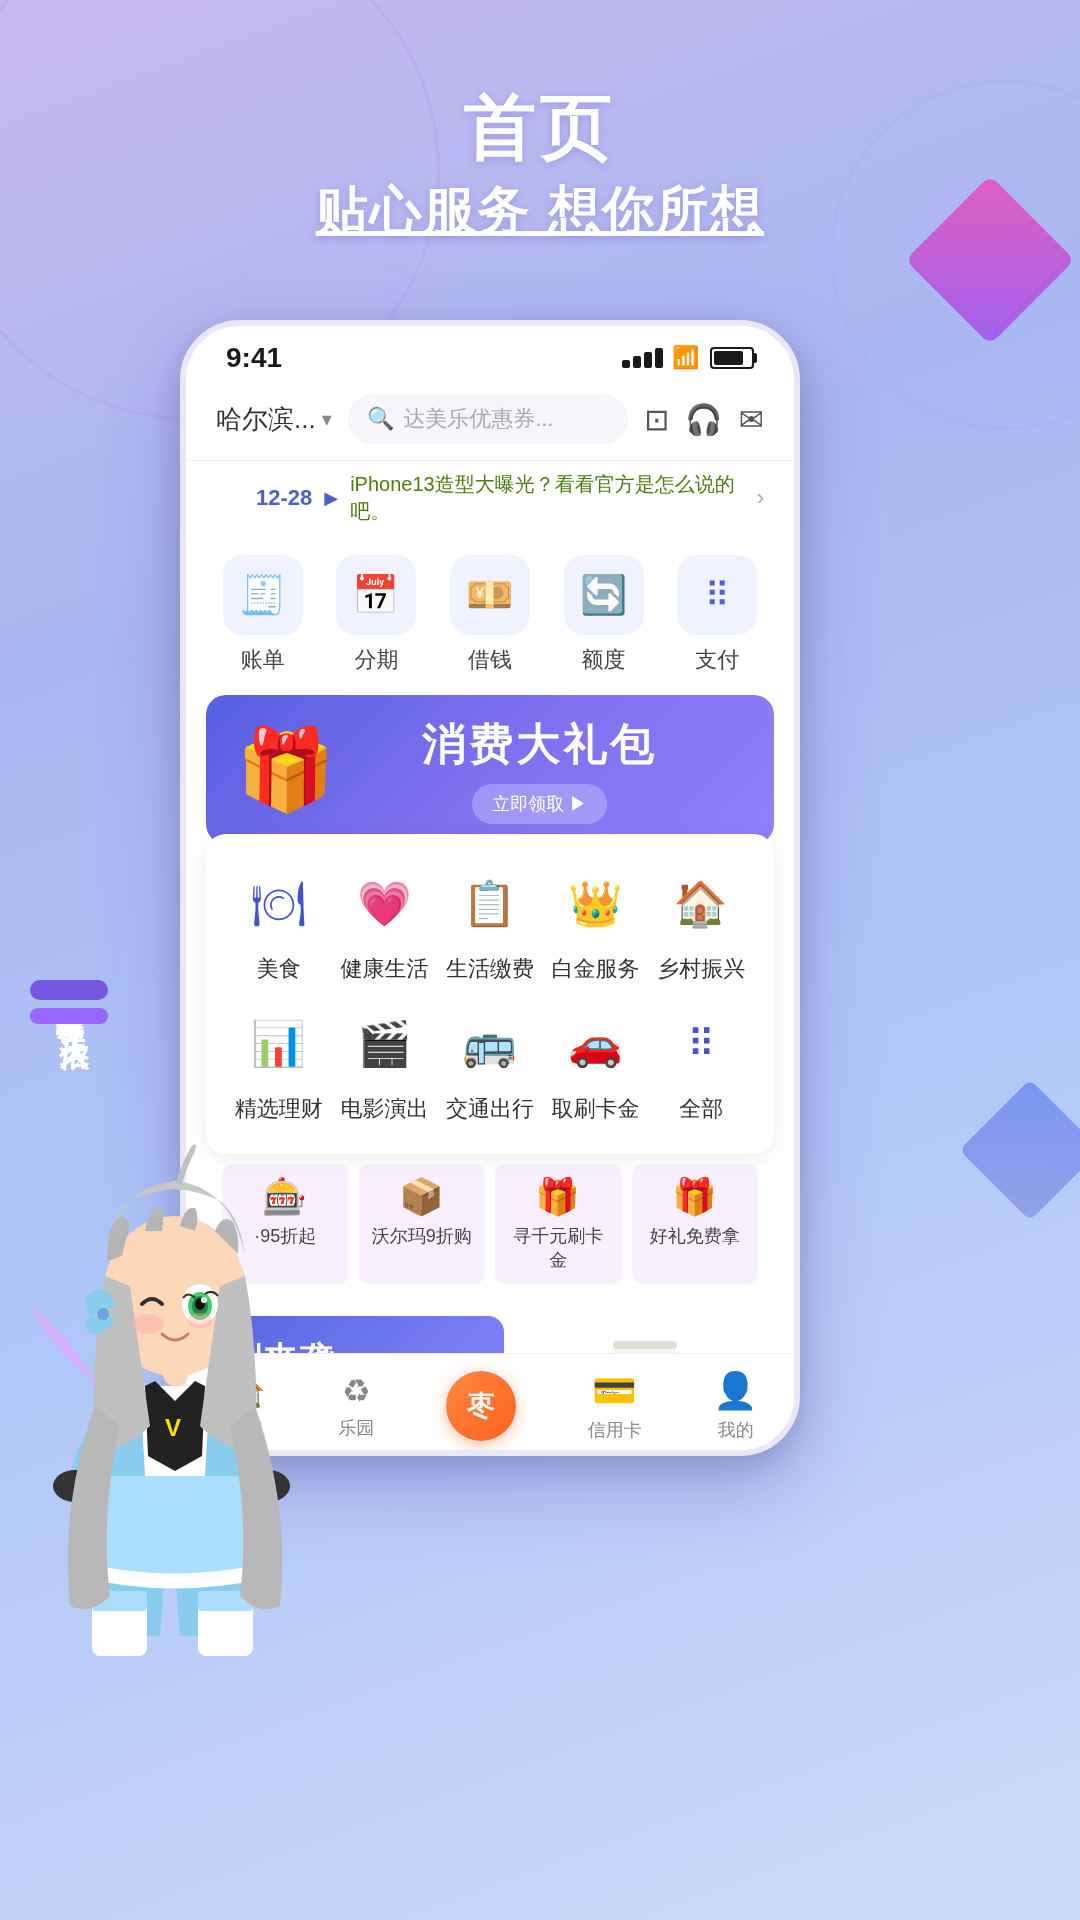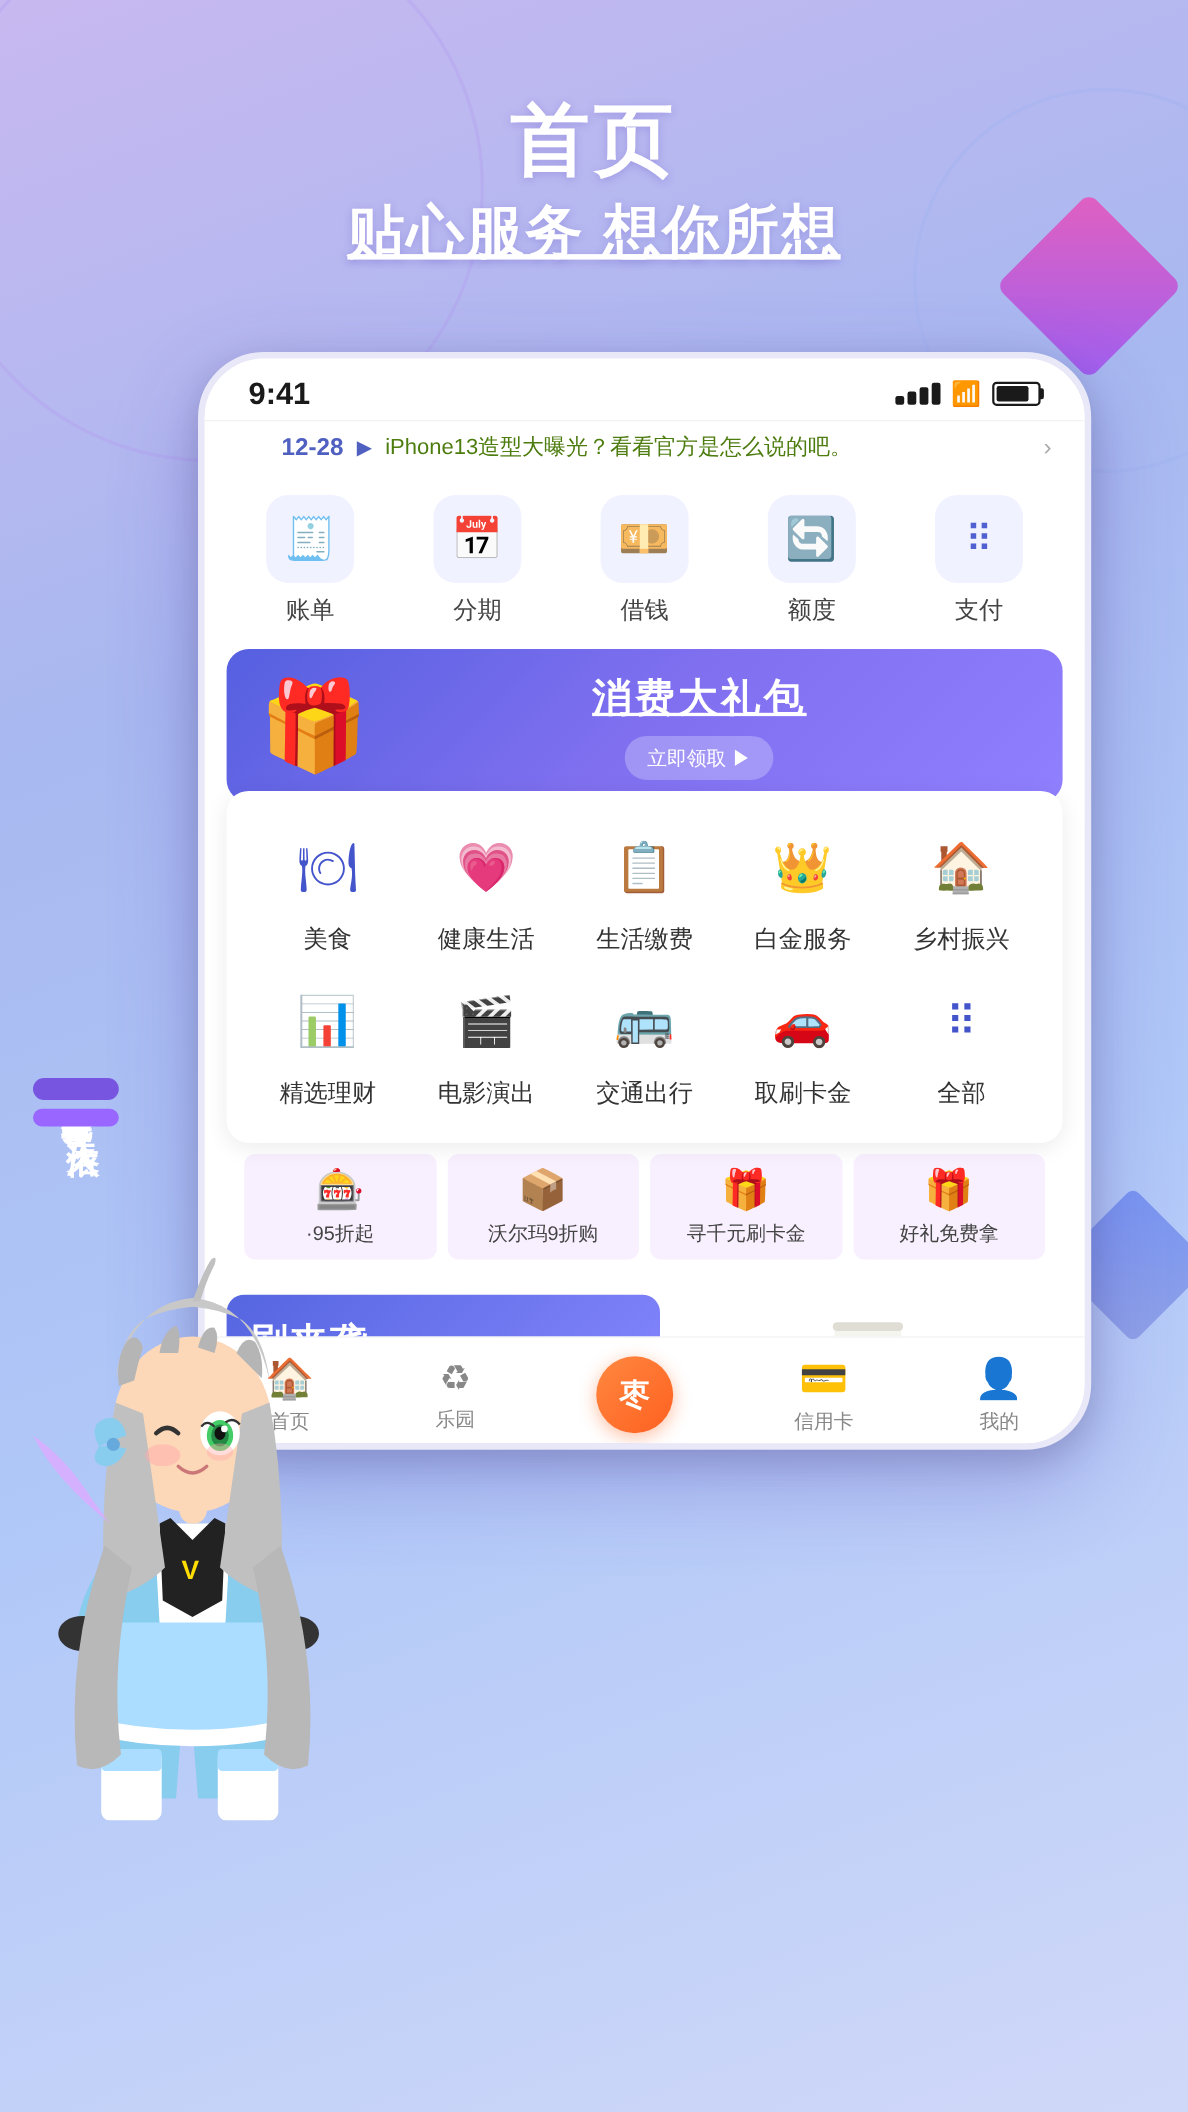--- a/index.html
+++ b/index.html
@@ -82,21 +82,21 @@
     
     .phone-container {
       position: absolute;
       top: 320px;
       left: 50%;
       transform: translateX(-50%);
       width: 720px;
       z-index: 20;
     }
     .phone-frame {
-      width: 812px;
+      width: 620px;
       background: white;
       border-radius: 60px;
       box-shadow: 0 30px 80px rgba(80,60,180,0.3), 0 10px 30px rgba(0,0,0,0.15);
       overflow: hidden;
       border: 6px solid #e8e8f8;
     }
 
     
     .status-bar {
       background: white;
@@ -245,25 +245,24 @@
       margin-bottom: 0;
     }
     .banner-gift {
       font-size: 80px;
     }
     .banner-text {
       flex: 1;
       text-align: center;
     }
     .banner-title {
-      font-size: 36px;
+      font-size: 44px;
       font-weight: 800;
       color: white;
       letter-spacing: 3px;
-      text-decoration: underline;
     }
     .banner-btn {
       background: rgba(255,255,255,0.25);
       border-radius: 20px;
       padding: 8px 20px;
       color: white;
       font-size: 18px;
       display: inline-block;
       margin-top: 10px;
     }
@@ -434,20 +433,35 @@
             <div class="signal-bar" style="height:20px"></div>
           </div>
           <span class="wifi-icon">📶</span>
           <div class="battery-icon">
             <div class="battery-fill"></div>
             <div class="battery-nub"></div>
           </div>
         </div>
       </div>
 
+      <div class="app-header">
+        <div class="city-selector">
+          <span>哈尔滨...</span>
+          <span class="city-arrow">▾</span>
+        </div>
+        <div class="search-bar">
+          <span class="search-icon">🔍</span>
+          <span class="search-placeholder">达美乐优惠券...</span>
+        </div>
+        <div class="header-icons">
+          <span class="header-icon">⊡</span>
+          <span class="header-icon">🎧</span>
+          <span class="header-icon">✉</span>
+        </div>
+      </div>
 
       <div class="news-ticker">
         <span class="news-date">12-28</span>
         <span class="news-arrow">▶</span>
         <span class="news-text">iPhone13造型大曝光？看看官方是怎么说的吧。</span>
         <span class="news-chevron">›</span>
       </div>
 
       <div class="quick-menu">
         <div class="quick-item">

